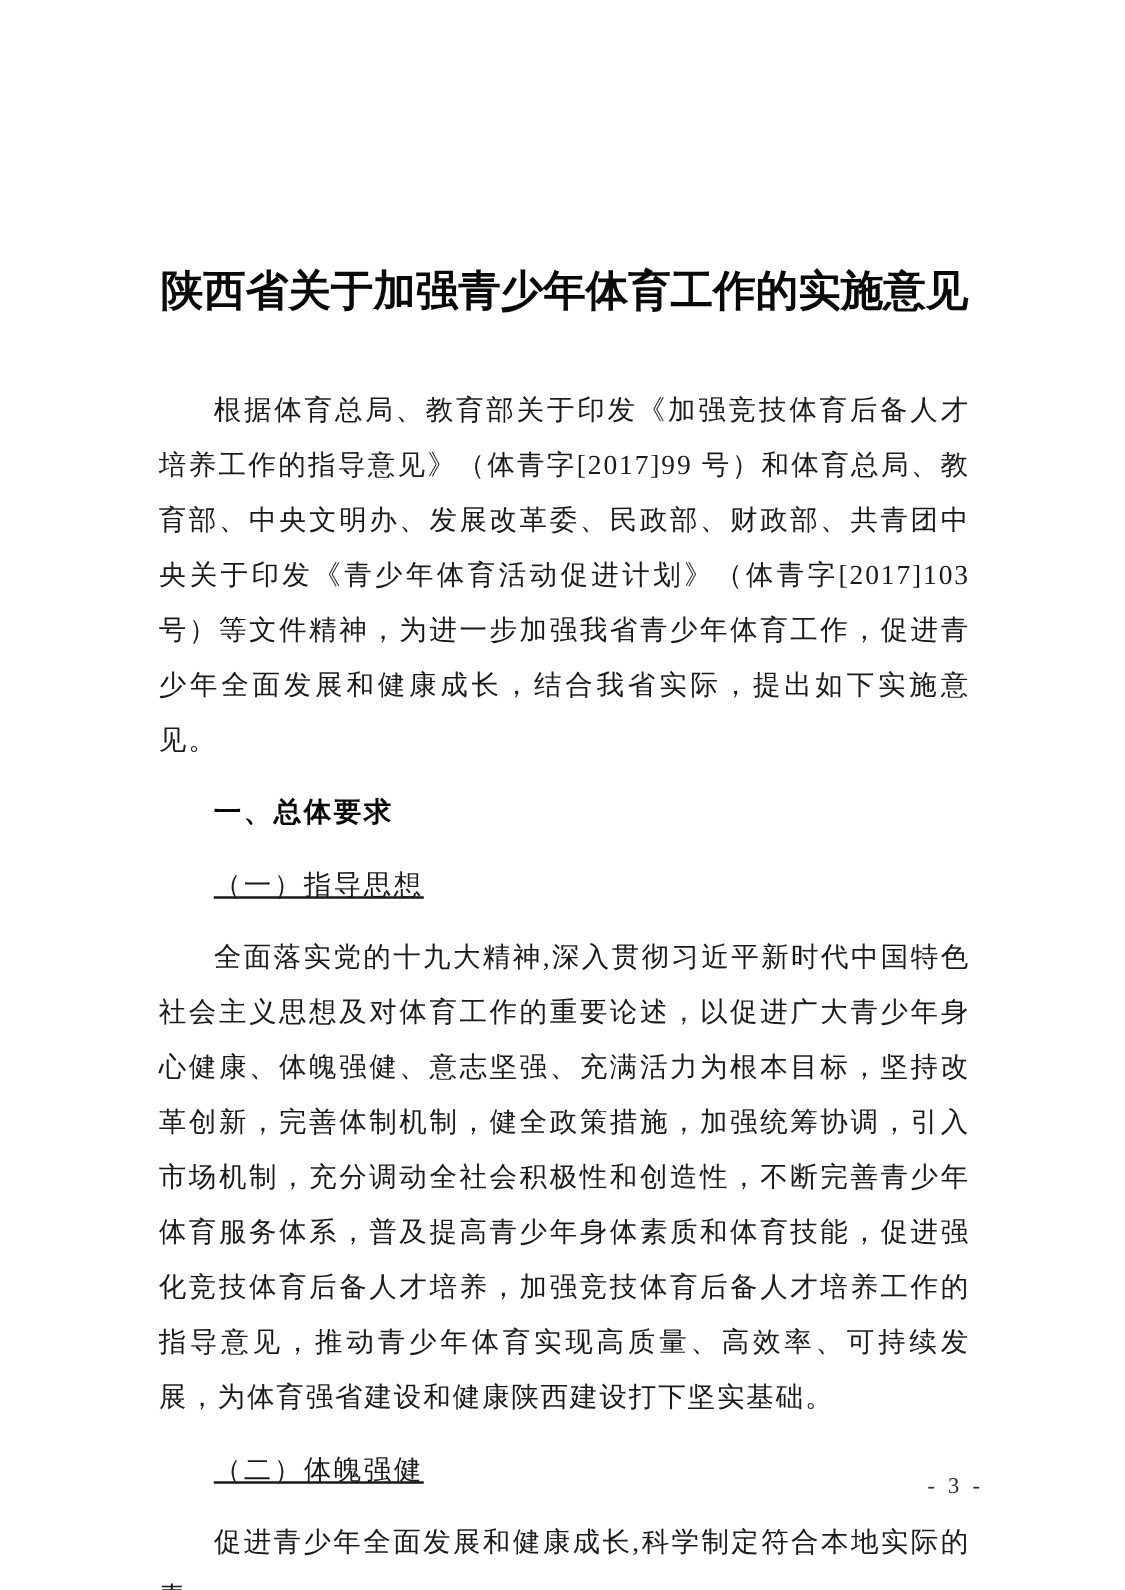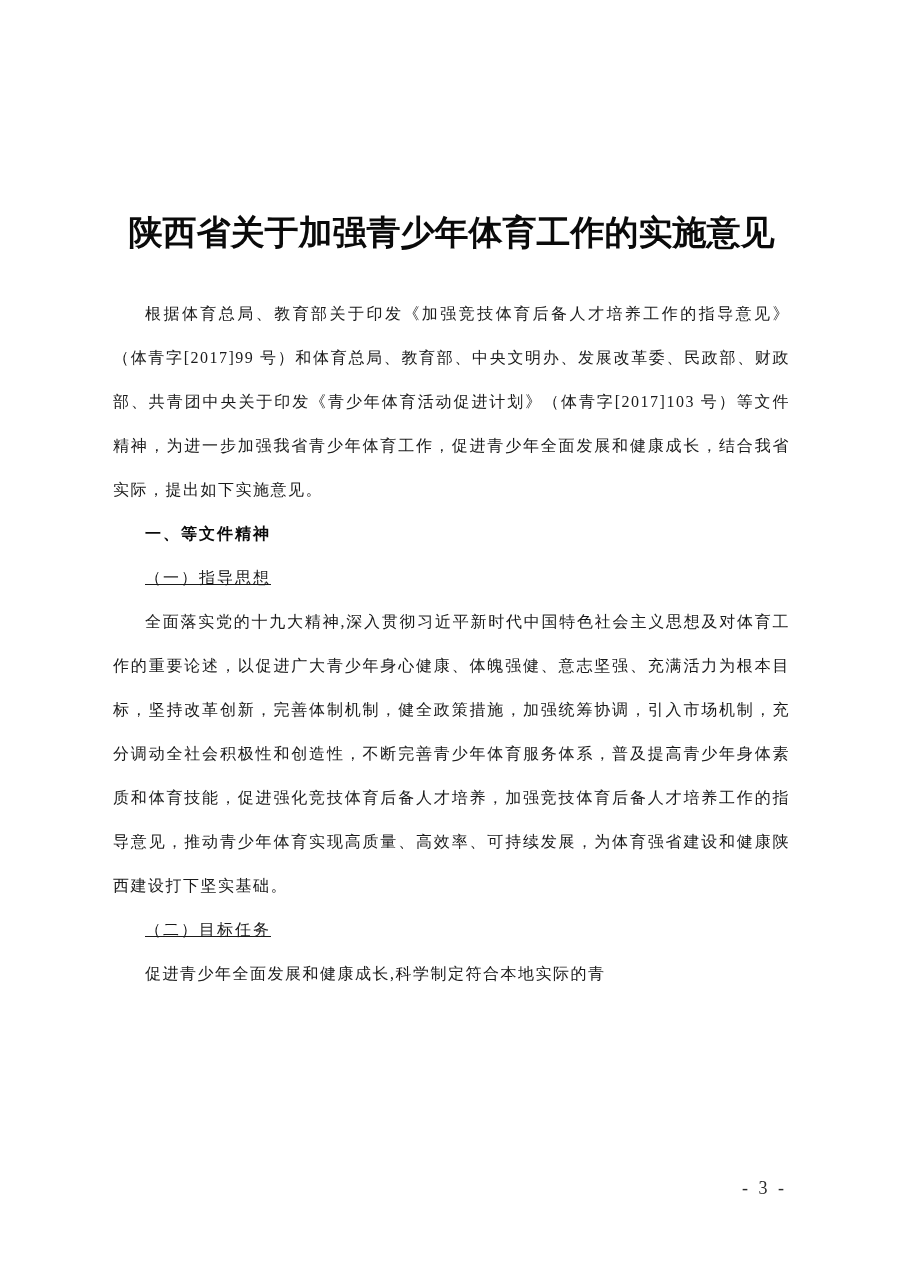--- a/index.html
+++ b/index.html
@@ -38,24 +38,24 @@
     font-size: 22px;
     line-height: 44px;
     letter-spacing: 1.5px;
     text-align: justify;
     text-justify: inter-character;
     color: #1a1a1a;
   }
   .content p,
   .content h2,
   .content h3 {
-    margin: 0;
+    margin: 14px;
     padding: 0;
     text-indent: 2em;
-    font-size: 16px;
+    font-size: 22px;
     line-height: 44px;
     font-weight: normal;
   }
   .heading-major {
     font-family: "Liberation Sans", "DejaVu Sans", sans-serif;
     font-weight: 700 !important;
     letter-spacing: 2px;
     color: #0a0a0a;
   }
   .heading-sub {
@@ -78,27 +78,27 @@
 <body>
 
 <div class="page">
 
   <h1 class="doc-title">陕西省关于加强青少年体育工作的实施意见</h1>
 
   <div class="content">
 
     <p>根据体育总局、教育部关于印发《加强竞技体育后备人才培养工作的指导意见》（体青字[2017]99 号）和体育总局、教育部、中央文明办、发展改革委、民政部、财政部、共青团中央关于印发《青少年体育活动促进计划》（体青字[2017]103 号）等文件精神，为进一步加强我省青少年体育工作，促进青少年全面发展和健康成长，结合我省实际，提出如下实施意见。</p>
 
-    <h2 class="heading-major">一、等文件精神</h2>
+    <h2 class="heading-major">一、总体要求</h2>
 
     <h3 class="heading-sub">（一）指导思想</h3>
 
     <p>全面落实党的十九大精神,深入贯彻习近平新时代中国特色社会主义思想及对体育工作的重要论述，以促进广大青少年身心健康、体魄强健、意志坚强、充满活力为根本目标，坚持改革创新，完善体制机制，健全政策措施，加强统筹协调，引入市场机制，充分调动全社会积极性和创造性，不断完善青少年体育服务体系，普及提高青少年身体素质和体育技能，促进强化竞技体育后备人才培养，加强竞技体育后备人才培养工作的指导意见，推动青少年体育实现高质量、高效率、可持续发展，为体育强省建设和健康陕西建设打下坚实基础。</p>
 
-    <h3 class="heading-sub">（二）目标任务</h3>
+    <h3 class="heading-sub">（二）体魄强健</h3>
 
     <p>促进青少年全面发展和健康成长,科学制定符合本地实际的青</p>
 
   </div>
 
   <div class="page-number">- 3 -</div>
 
 </div>
 
 </body></html>

